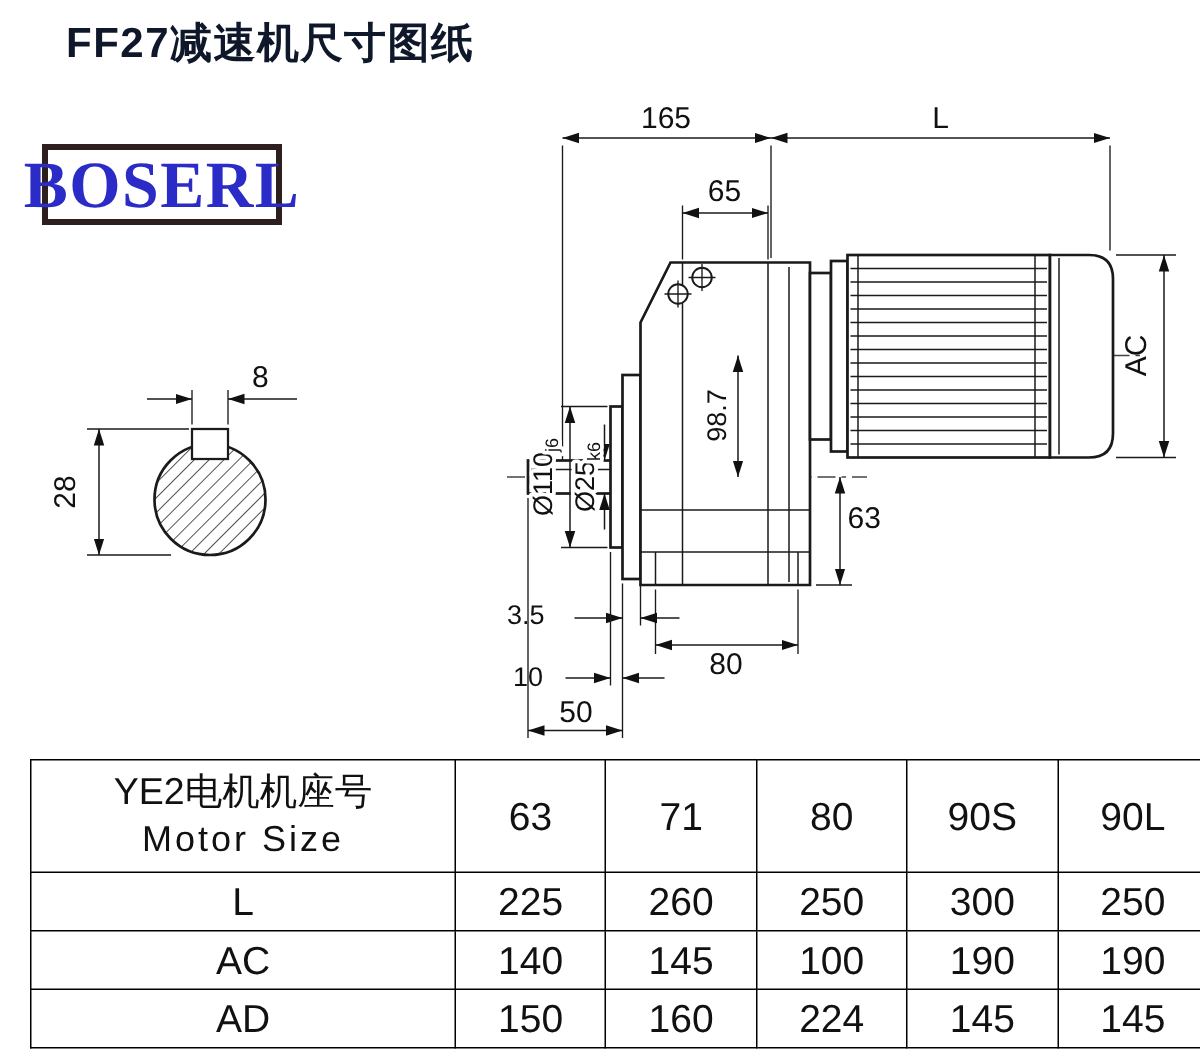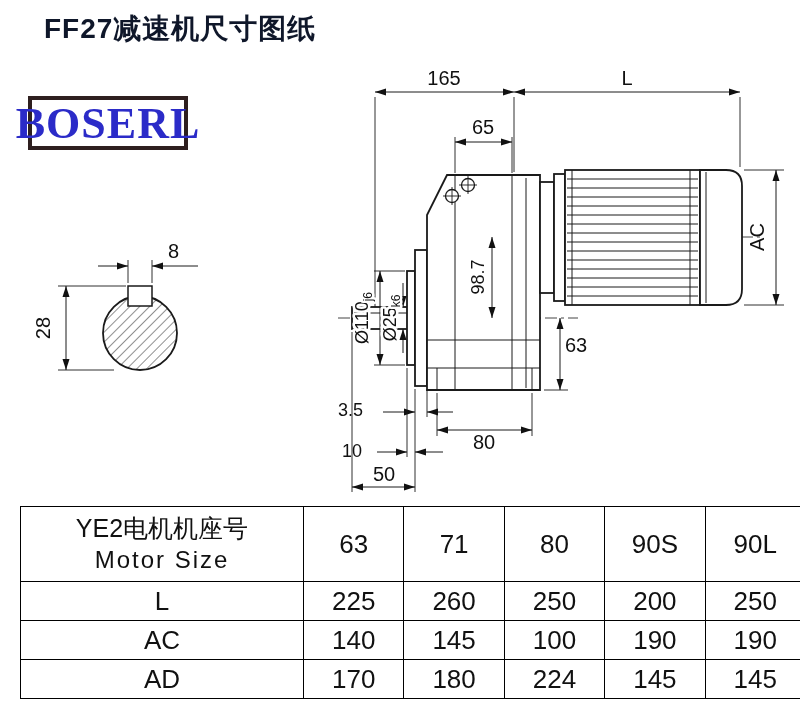--- a/index.html
+++ b/index.html
@@ -164,35 +164,35 @@
         <td>71</td>
         <td>80</td>
         <td>90S</td>
         <td>90L</td>
       </tr>
       <tr>
         <td class="c0">L</td>
         <td>225</td>
         <td>260</td>
         <td>250</td>
-        <td>200</td>
+        <td>300</td>
         <td>250</td>
       </tr>
       <tr>
         <td class="c0">AC</td>
         <td>140</td>
         <td>145</td>
         <td>100</td>
         <td>190</td>
         <td>190</td>
       </tr>
       <tr>
         <td class="c0">AD</td>
-        <td>170</td>
-        <td>180</td>
+        <td>150</td>
+        <td>160</td>
         <td>224</td>
         <td>145</td>
         <td>145</td>
       </tr>
     </tbody>
       </table>
   </div>
 
 </div>
 

